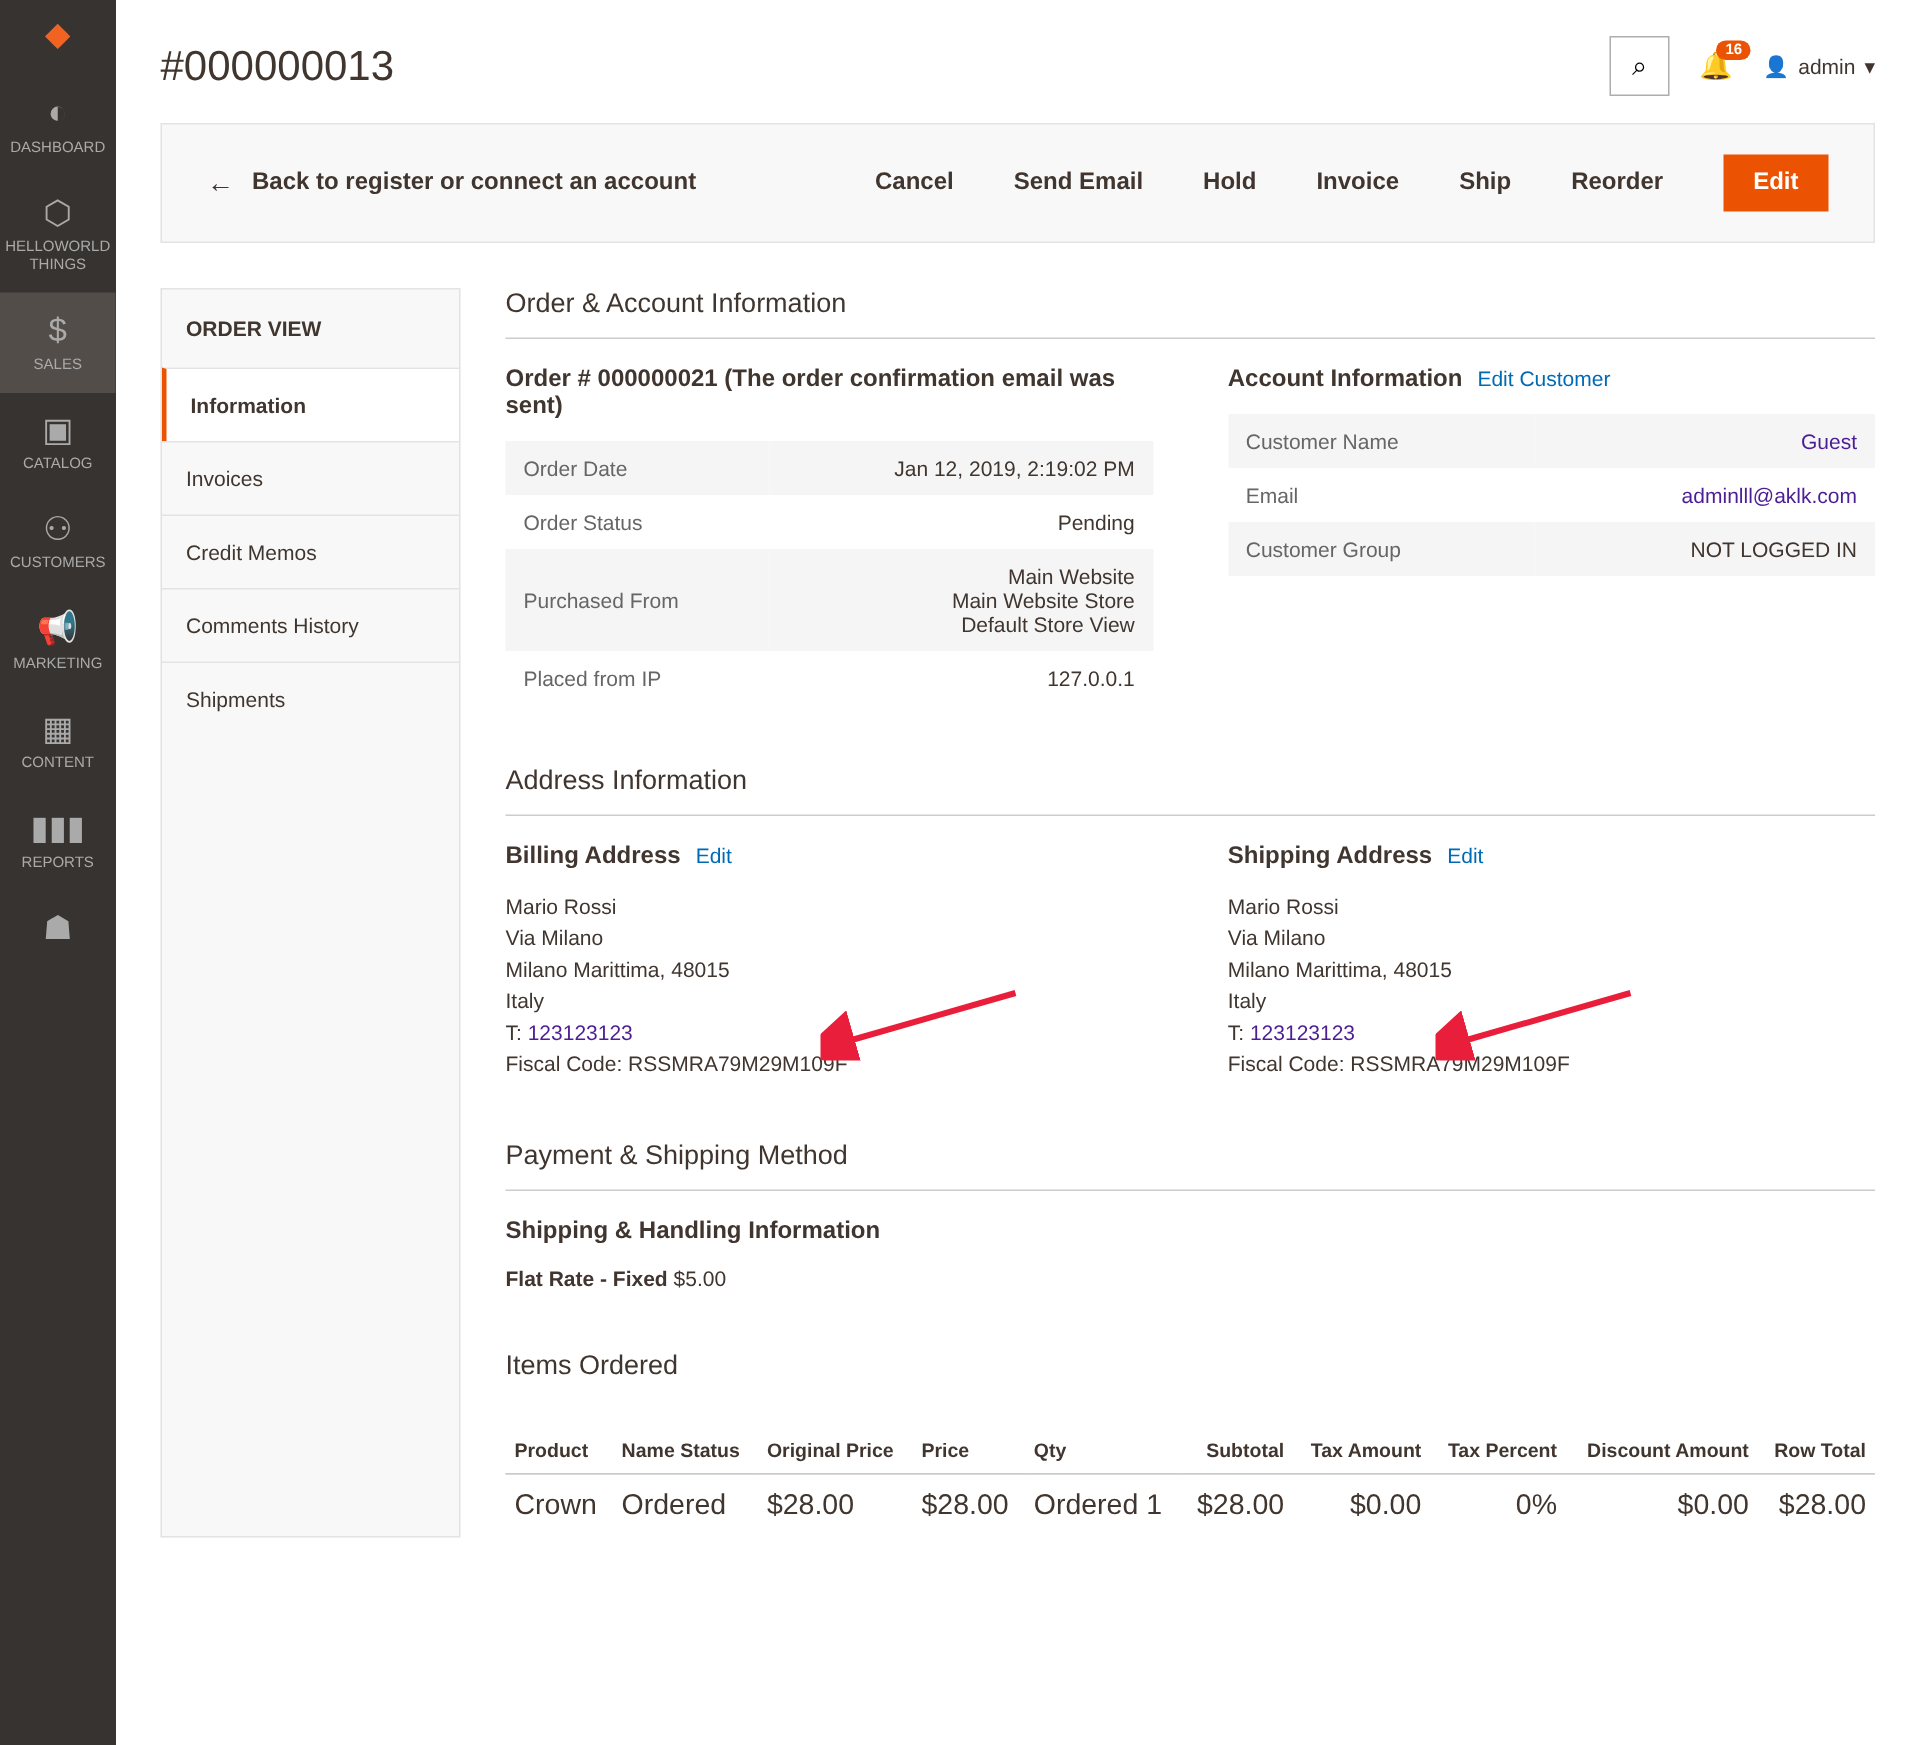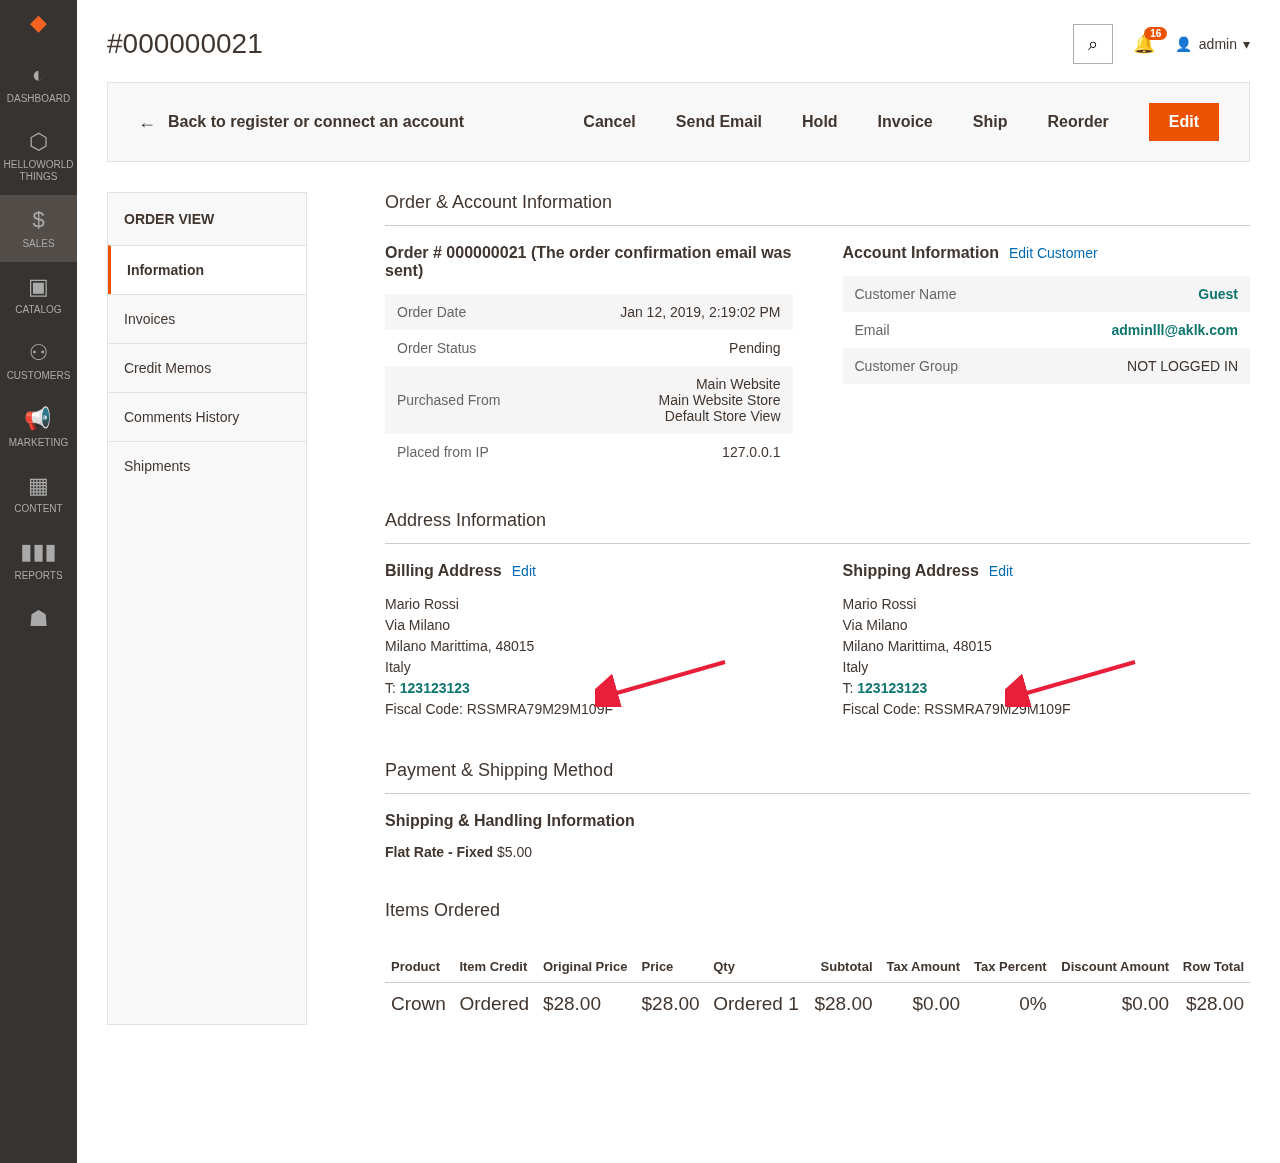--- a/index.html
+++ b/index.html
@@ -20,32 +20,32 @@
 .action-bar { background: #f8f8f8; border: 1px solid #e3e3e3; padding: 20px 30px; display: flex; align-items: center; gap: 40px; margin-bottom: 30px; }
 .back-link { display: flex; align-items: center; gap: 12px; font-weight: 600; font-size: 16px; cursor: pointer; color: #41362f; margin-right: auto; }
 .back-link .arrow { font-size: 18px; }
 .action-btn { font-weight: 600; font-size: 16px; cursor: pointer; color: #41362f; background: none; border: none; }
 .action-btn.primary { background: #eb5202; color: #fff; padding: 10px 20px; font-size: 16px; }
 .content-wrap { display: flex; gap: 30px; }
 .order-view-nav { width: 200px; flex-shrink: 0; border: 1px solid #e3e3e3; background: #f8f8f8; }
 .order-view-nav .nav-title { padding: 18px 16px; font-size: 14px; font-weight: 600; color: #41362f; }
 .order-view-nav .nav-item { padding: 16px; font-size: 14px; cursor: pointer; color: #41362f; border-top: 1px solid #e3e3e3; }
 .order-view-nav .nav-item.active { background: #fff; border-left: 3px solid #eb5202; font-weight: 600; }
-.content-main { flex: 1; margin-left: 48px; }
+.content-main { flex: 1; }
 .section-title { font-size: 18px; color: #41362f; padding-bottom: 12px; border-bottom: 1px solid #ccc; margin-bottom: 18px; font-weight: 400; }
 .two-col { display: flex; gap: 50px; margin-bottom: 40px; }
 .col { flex: 1; }
 .col-title { font-size: 16px; font-weight: 600; margin-bottom: 14px; display: flex; align-items: baseline; gap: 10px; }
 .edit-link { font-size: 14px; font-weight: 400; color: #006bb4; cursor: pointer; }
 .info-table { width: 100%; border-collapse: collapse; }
 .info-table tr:nth-child(odd) td { background: #f5f5f5; }
 .info-table td { padding: 10px 12px; font-size: 14px; }
 .info-table td:first-child { color: #666; }
 .info-table td:last-child { text-align: right; }
-.link { color: #0f766e; cursor: pointer; font-weight: bold; }
+.link { color: #4c1d95; cursor: pointer; }
 .addr { line-height: 1.5; font-size: 14px; }
 .shipping-info { font-size: 14px; }
 .items-table { width: 100%; border-collapse: collapse; }
 .items-table th { text-align: left; font-size: 13px; font-weight: 600; padding: 8px 6px; border-bottom: 1px solid #ccc; }
 .items-table th.r, .items-table td.r { text-align: right; }
 .items-table td { padding: 10px 6px; font-size: 19px; }
 .arrow-annot { position: absolute; pointer-events: none; }
 .arrow-svg { width: 140px; height: 50px; }
 </style>
 </head>
@@ -88,21 +88,21 @@
       <span>REPORTS</span>
     </div>
   <div class="sidebar-item">
       <span class="icon">☗</span>
       <span></span>
     </div>
 </div>
 
 <div class="main">
   <div class="header-row">
-    <h1 class="page-title">#000000021</h1>
+    <h1 class="page-title">#000000013</h1>
     <div class="header-actions">
       <button class="search-btn">
           <span>⌕</span>
         </button>
       <div class="notif">
         <span>🔔</span>
         <span class="notif-badge">16</span>
       </div>
       <div class="user-menu">
         <span>👤</span>
@@ -245,21 +245,21 @@
             <span>$5.00</span>
           </div>
         </div>
       </div>
 
       <h2 class="section-title" style="border-bottom:none">Items Ordered</h2>
       <table class="items-table">
         <thead>
             <tr>
           <th>Product</th>
-          <th>Item Credit</th>
+          <th>Name Status</th>
           <th>Original Price</th>
           <th>Price</th>
           <th>Qty</th>
           <th class="r">Subtotal</th>
           <th class="r">Tax Amount</th>
           <th class="r">Tax Percent</th>
           <th class="r">Discount Amount</th>
           <th class="r">Row Total</th>
         </tr>
           </thead>

